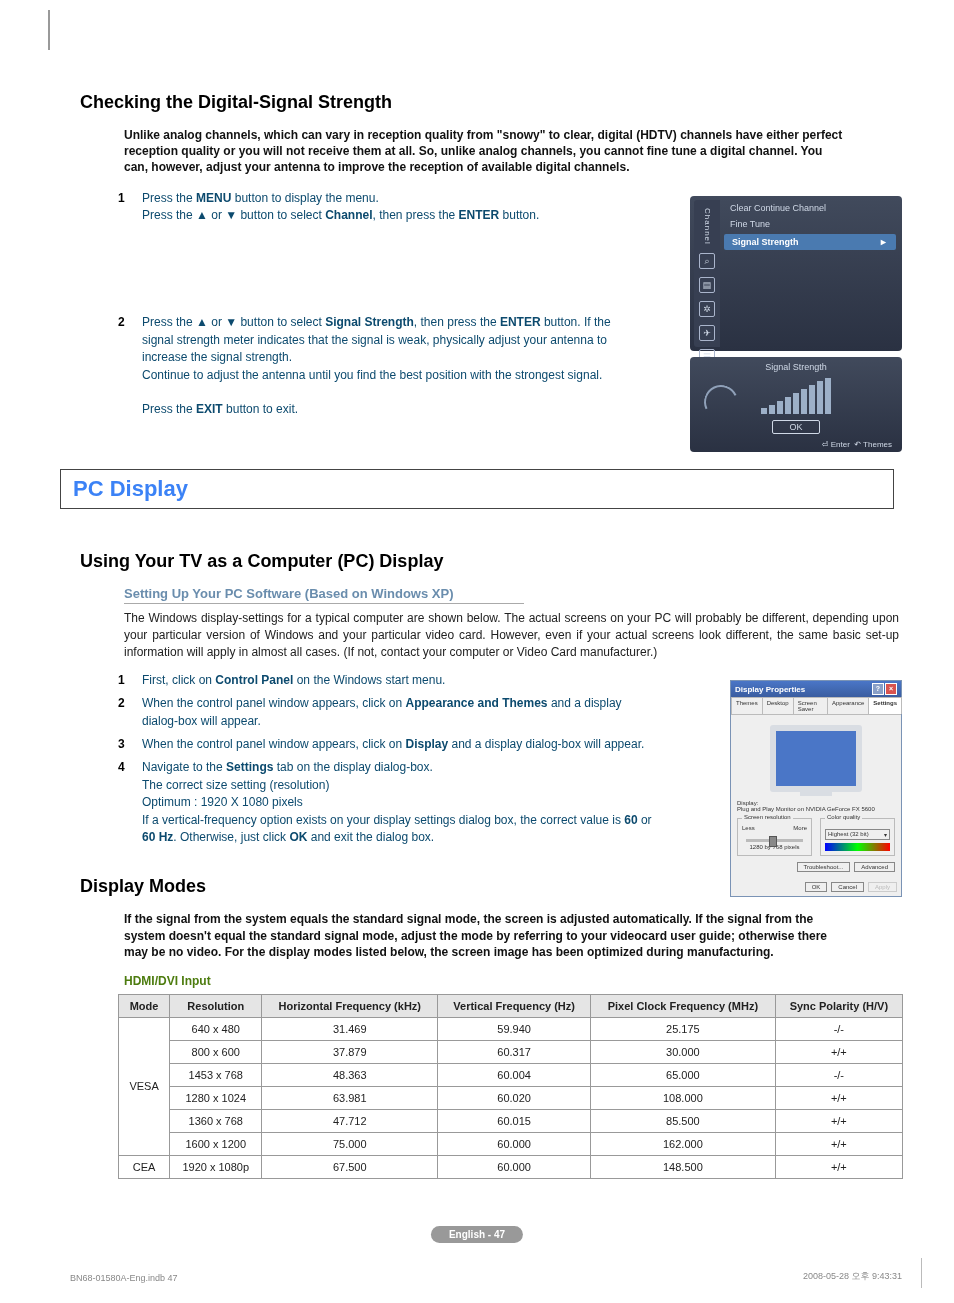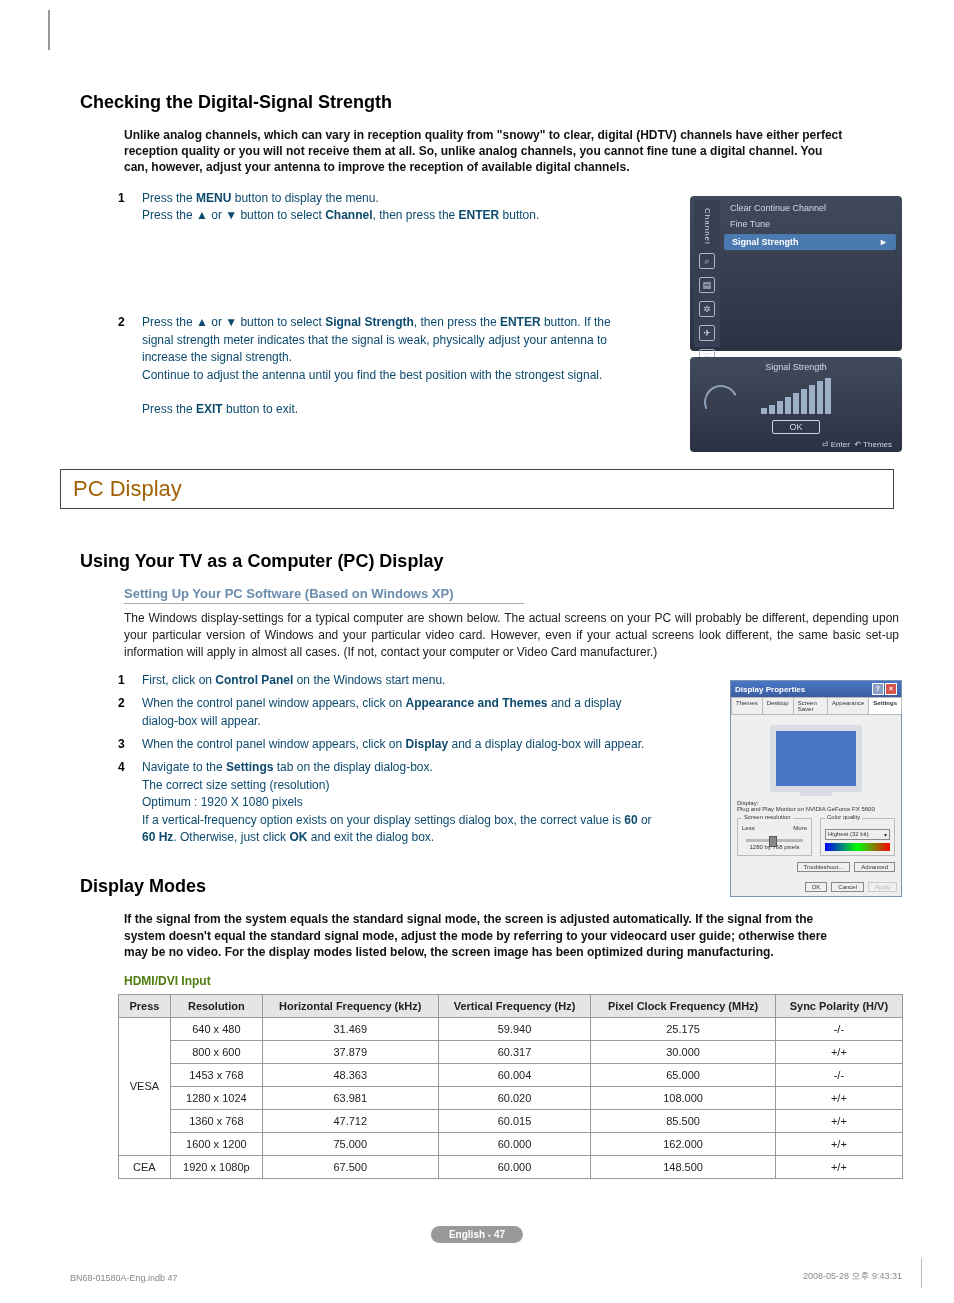--- a/index.html
+++ b/index.html
@@ -10,21 +10,21 @@
   .sec-bar{width:4px;background:#6a8dad;margin-right:2px}
   .sec-bar2{width:4px;background:#999;margin-right:10px}
   .sec-title{font-size:18px;font-weight:bold;color:#000;padding:2px 0}
   .intro-bold{font-weight:bold;color:#111;margin:10px 0 14px 64px;width:720px;line-height:1.35;font-size:12px}
   .step-list{margin-left:58px;width:520px}
   .step{display:flex;margin:6px 0;line-height:1.45}
   .step-num{width:24px;font-weight:bold;color:#000;flex-shrink:0}
   .step-text{flex:1;color:#0c4a6e}
   .step-text b{font-weight:bold}
   .major-box{border:1px solid #444;padding:6px 12px;margin:30px 0 0 0}
-  .major-title{font-size:22px;font-weight:normal;color:#a16207}
+  .major-title{font-size:22px;font-weight:bold;color:#3b82f6}
   .sub-title{font-size:13px;font-weight:bold;color:#6a8dad;margin:10px 0 0 64px;border-bottom:1px solid #aaa;padding-bottom:2px;width:400px}
   .body-text{margin:6px 0 10px 64px;line-height:1.45;color:#222;text-align:justify}
   .table-label{font-size:12px;font-weight:bold;color:#4d7c0f;margin:14px 0 6px 64px}
   table.disp{border-collapse:collapse;margin-left:58px;width:785px;font-size:11px}
   table.disp th,table.disp td{border:1px solid #999;padding:5px 8px;text-align:center}
   table.disp th{background:#e5e5e5;font-weight:bold}
   .footer-pill{position:absolute;left:50%;bottom:60px;transform:translateX(-50%);background:#999;color:#fff;font-size:10px;font-weight:bold;padding:3px 18px;border-radius:10px}
   .footer-left{position:absolute;left:70px;bottom:20px;font-size:9px;color:#888}
   .footer-right{position:absolute;right:52px;bottom:20px;font-size:9px;color:#888}
   .right-rule{position:absolute;right:32px;bottom:15px;width:1px;height:30px;background:#bbb}
@@ -230,21 +230,21 @@
       <div class="sec-bar2"></div>
       <div class="sec-title">Display Modes</div>
     </div>
   </div>
   <div class="intro-bold">If the signal from the system equals the standard signal mode, the screen is adjusted automatically. If the signal from the system doesn't equal the standard signal mode, adjust the mode by referring to your videocard user guide; otherwise there may be no video. For the display modes listed below, the screen image has been optimized during manufacturing.</div>
   <div class="table-label">HDMI/DVI Input</div>
 
   <table class="disp">
     <thead>
         <tr id="thead-row">
-          <th>Press</th>
+          <th>Mode</th>
           <th>Resolution</th>
           <th>Horizontal Frequency (kHz)</th>
           <th>Vertical Frequency (Hz)</th>
           <th>Pixel Clock Frequency (MHz)</th>
           <th>Sync Polarity (H/V)</th>
         </tr>
       </thead>
     <tbody id="tbody">
         <tr>
           <td rowspan="6">VESA</td>

